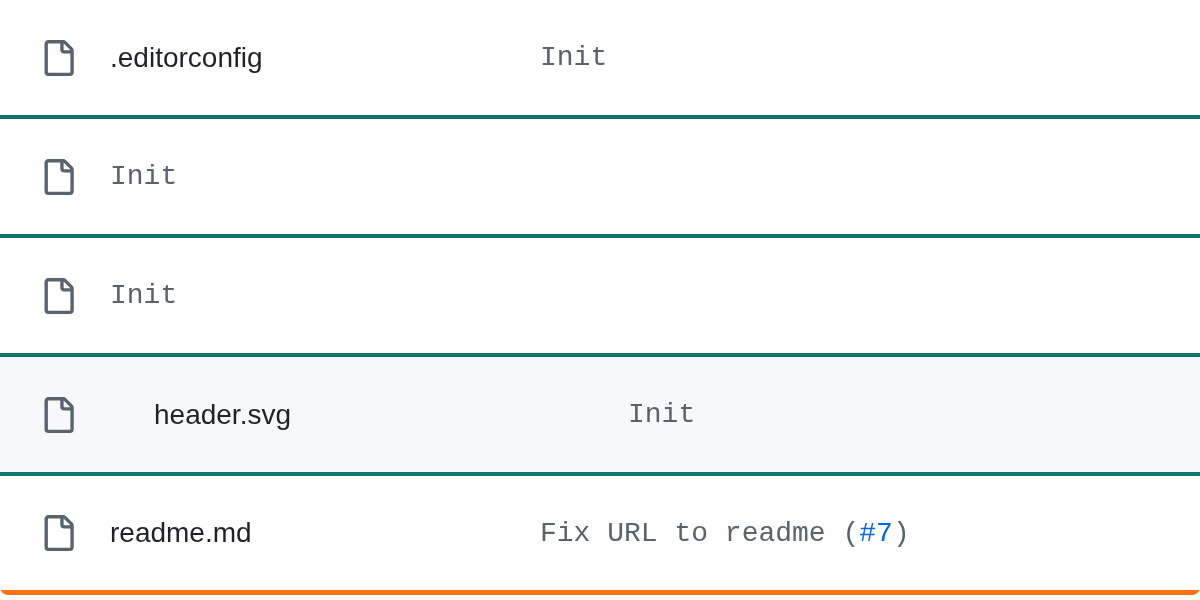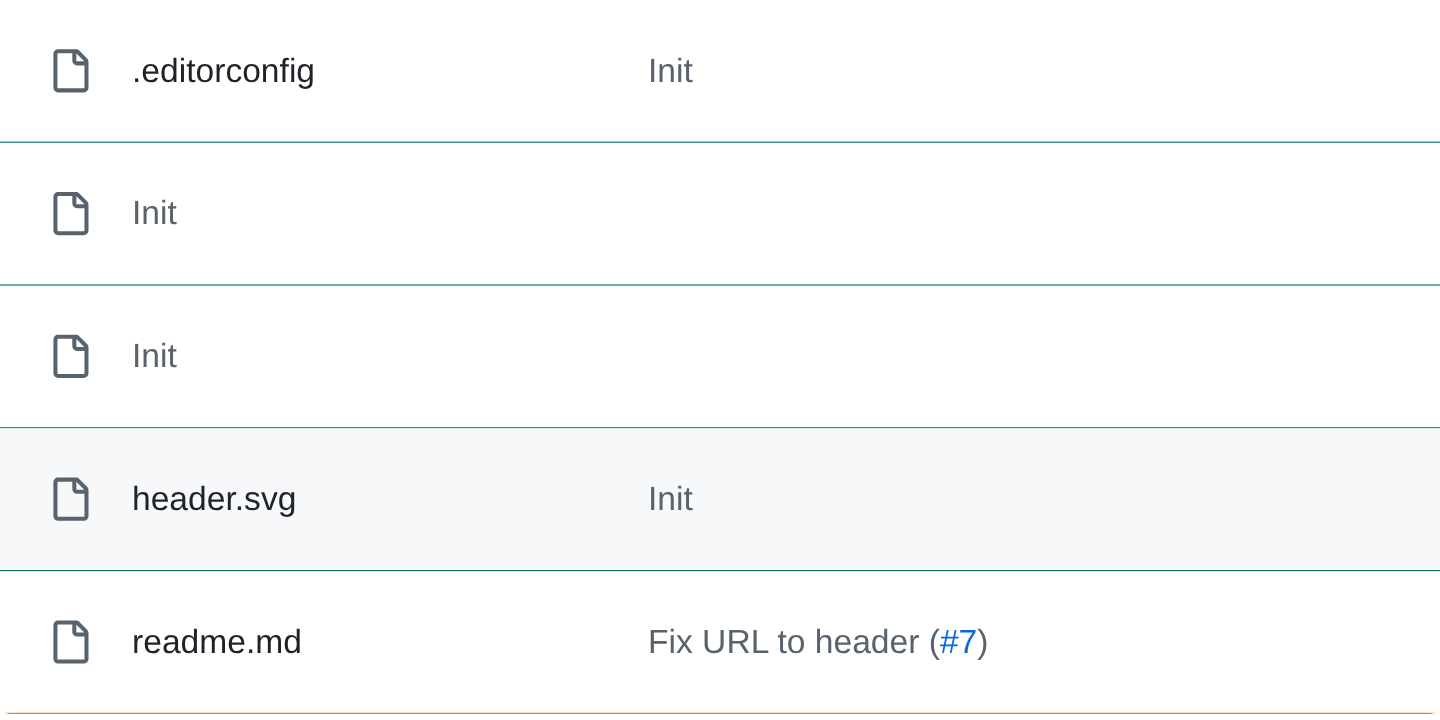--- a/index.html
+++ b/index.html
@@ -20,28 +20,29 @@
       width: 100%;
       border-bottom-left-radius: 8px;
       border-bottom-right-radius: 8px;
       overflow: hidden;
     }
     .file-row {
       display: flex;
       align-items: center;
       height: 119px;
       padding: 0 40px;
-      border-bottom: 1px solid #0f766e;
+      border-bottom: 4px solid #0f766e;
       cursor: pointer;
     }
     .file-row.hovered {
       background-color: #f6f8fa;
+      gap: 44px;
     }
     .file-row:last-child {
-      border-bottom: 1px solid #f97316;
+      border-bottom: 5px solid #f97316;
     }
     .icon-cell {
       width: 70px;
       display: flex;
       align-items: center;
       flex-shrink: 0;
     }
     .file-icon-svg {
       width: 36px;
       height: 44px;
@@ -53,20 +54,21 @@
       color: #1f2328;
       font-weight: 400;
     }
     .message-cell {
       flex: 1;
       color: #59636e;
       font-weight: 400;
       white-space: nowrap;
       overflow: hidden;
       text-overflow: ellipsis;
+      font-family: Liberation Mono, monospace;
     }
     .issue-link {
       color: #0969da;
     }
   </style>
 </head>
 <body>
 
 <div class="file-list">
 
@@ -108,16 +110,16 @@
     <div class="message-cell">Init</div>
   </div>
 
   <div class="file-row">
     <div class="icon-cell">
       <svg class="file-icon-svg" viewBox="0 0 16 16">
           <path d="M2 1.75C2 .784 2.784 0 3.75 0h6.586c.464 0 .909.184 1.237.513l2.914 2.914c.329.328.513.773.513 1.237v9.586A1.75 1.75 0 0 1 13.25 16h-9.5A1.75 1.75 0 0 1 2 14.25Zm1.75-.25a.25.25 0 0 0-.25.25v12.5c0 .138.112.25.25.25h9.5a.25.25 0 0 0 .25-.25V6h-2.75A1.75 1.75 0 0 1 9 4.25V1.5Zm6.75.062V4.25c0 .138.112.25.25.25h2.688l-.011-.013-2.914-2.914-.013-.011Z"></path>
         </svg>
     </div>
     <div class="name-cell">readme.md</div>
-    <div class="message-cell"><span>Fix URL to header (</span><span class="issue-link">#7</span><span>)</span></div>
+    <div class="message-cell"><span>Fix URL to readme (</span><span class="issue-link">#7</span><span>)</span></div>
   </div>
 
 </div>
 
 </body></html>

